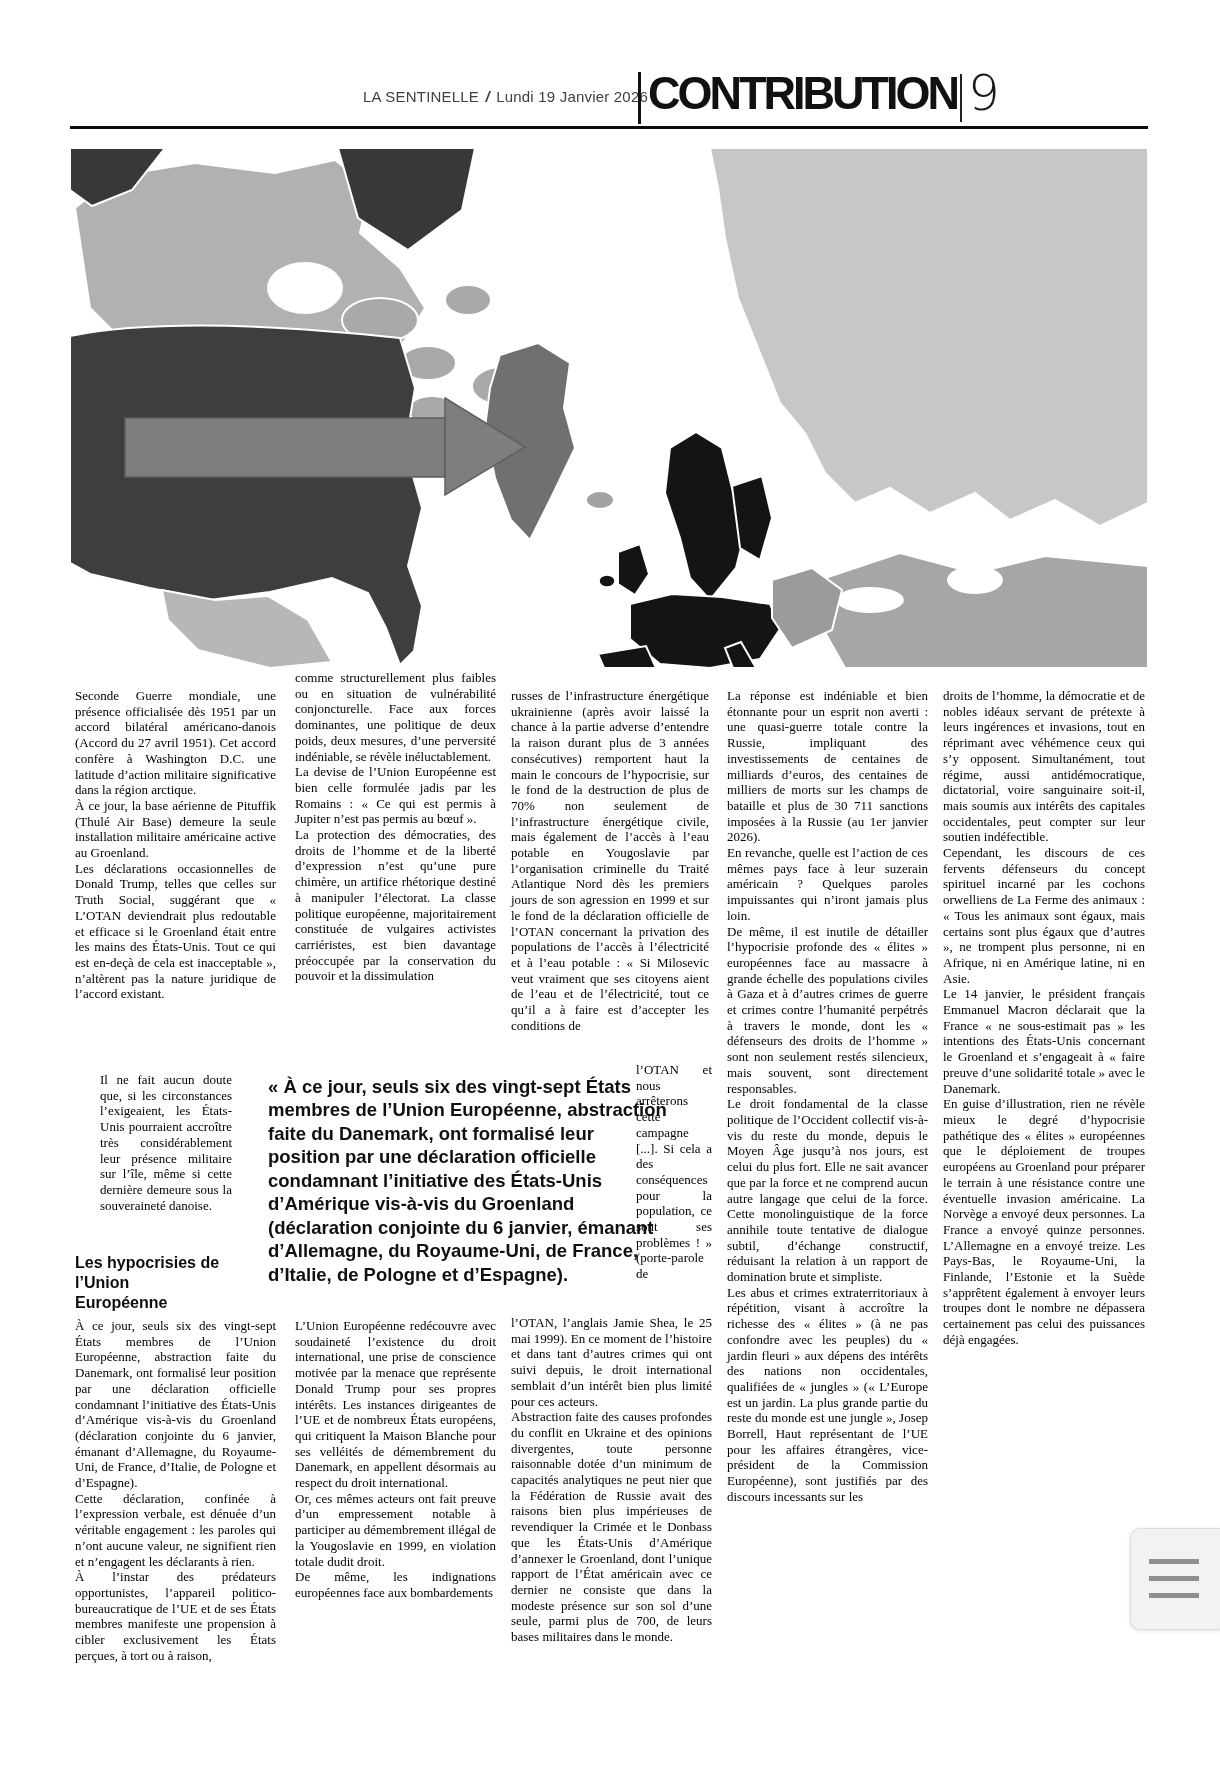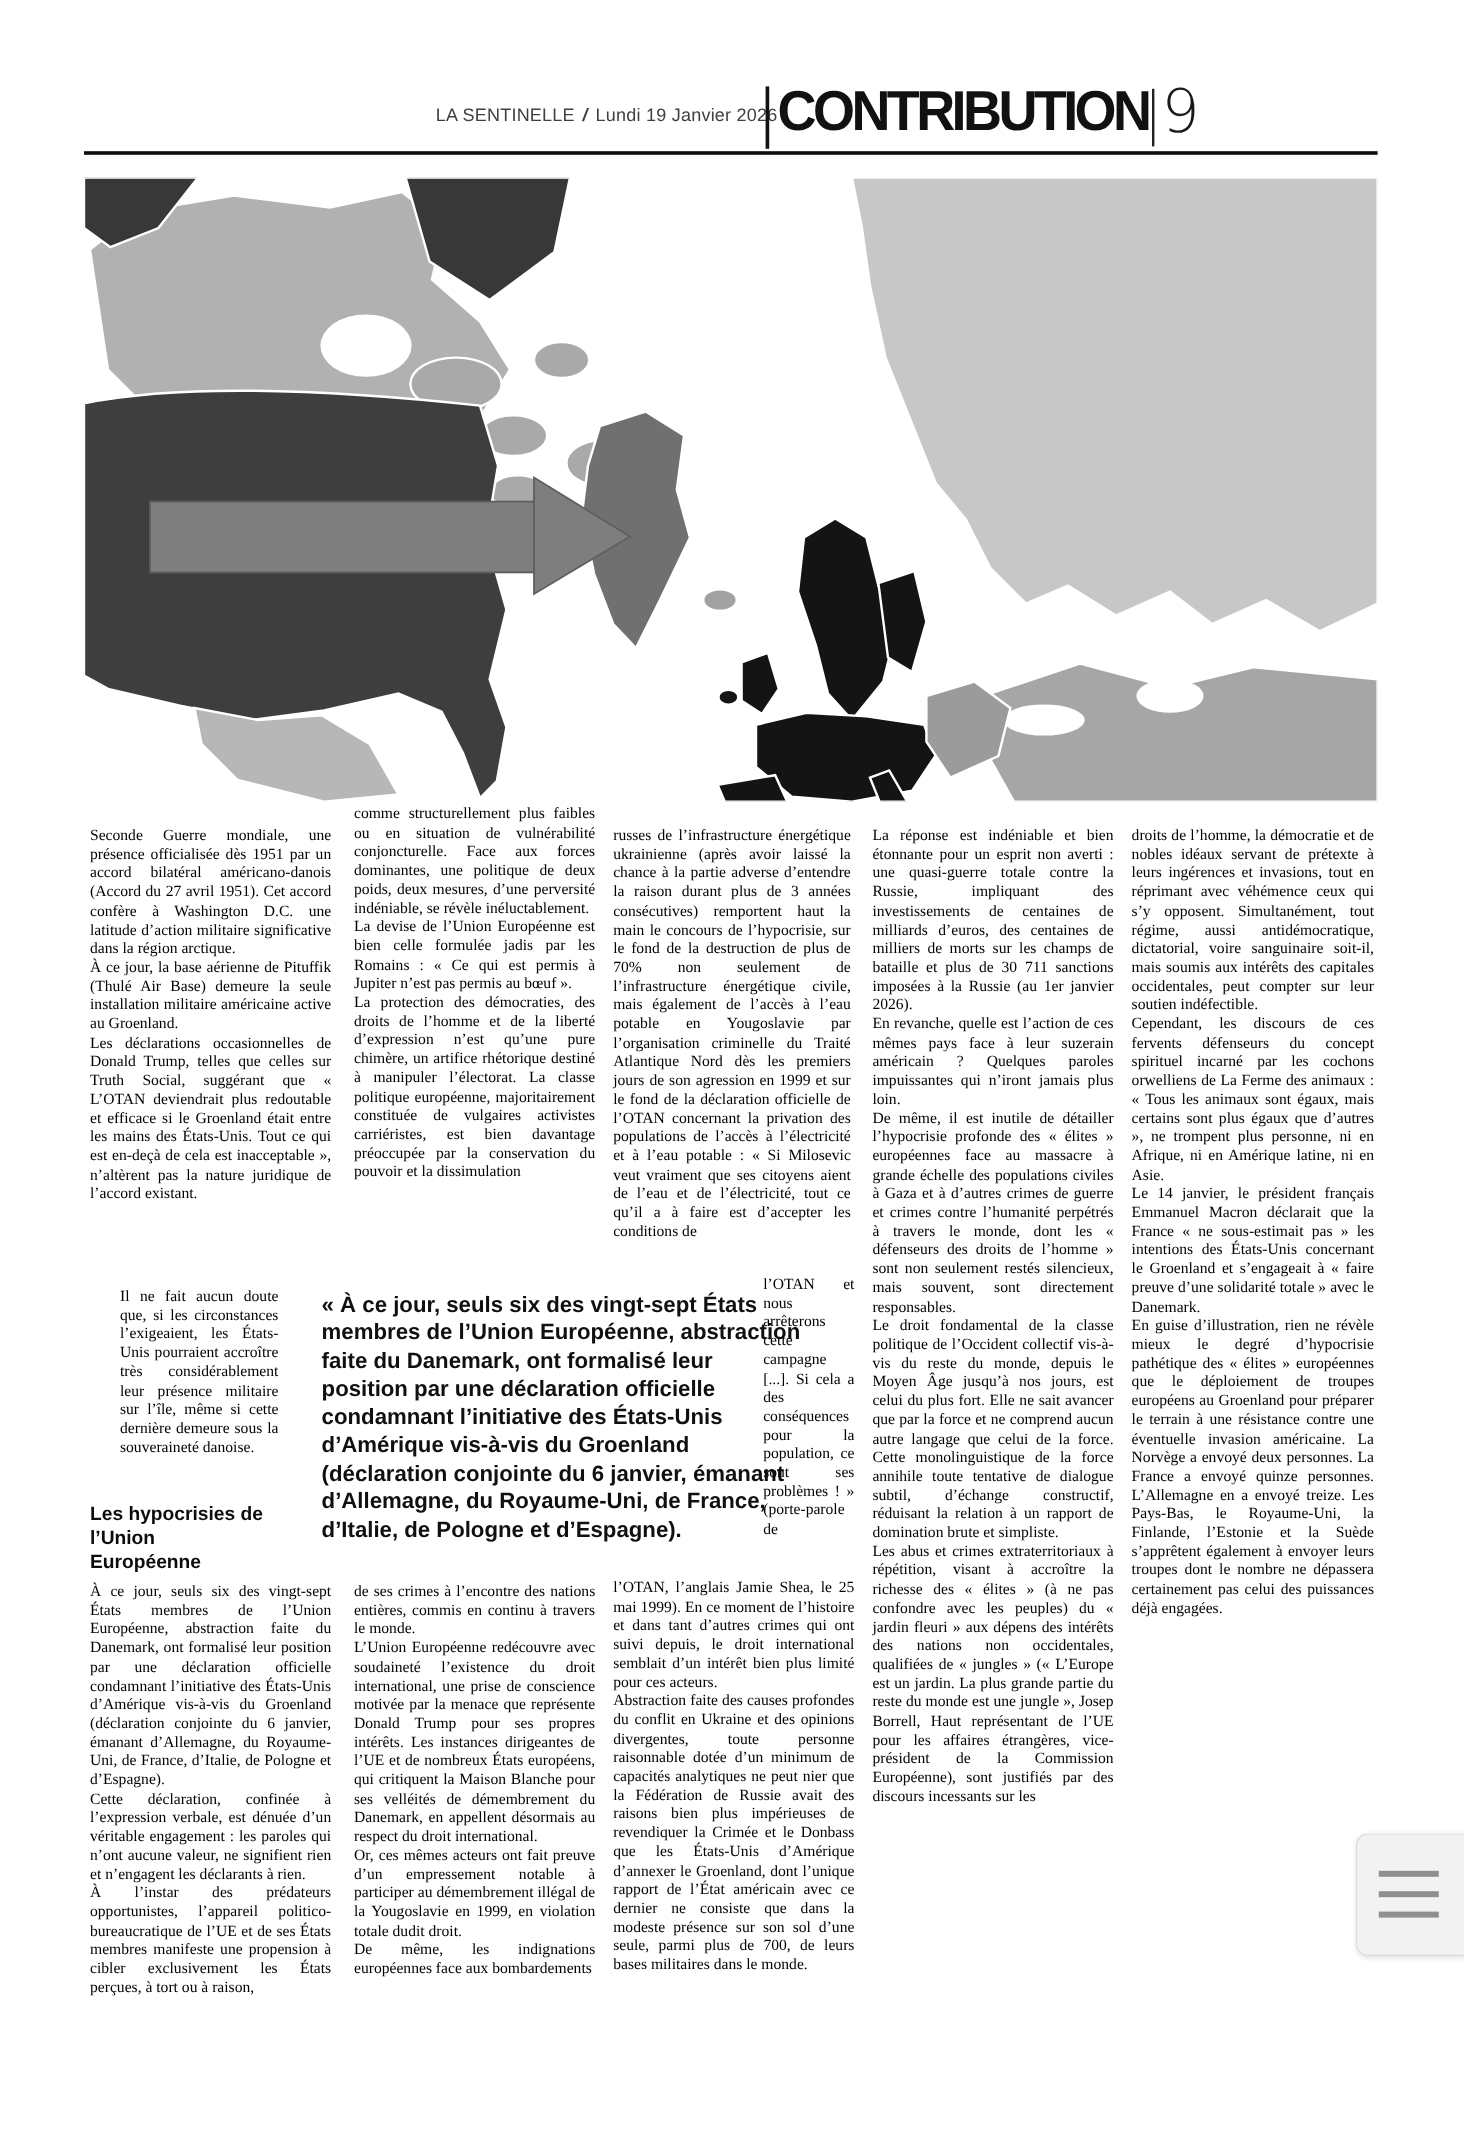--- a/index.html
+++ b/index.html
@@ -129,21 +129,20 @@
       <p>À l’instar des prédateurs opportunistes, l’appareil politico-bureaucratique de l’UE et de ses États membres manifeste une propension à cibler exclusivement les États perçues, à tort ou à raison,</p>
     </div>
 
   <div class="tblock b-col2-top abs">
       <p>comme structurellement plus faibles ou en situation de vulnérabilité conjoncturelle. Face aux forces dominantes, une politique de deux poids, deux mesures, d’une perversité indéniable, se révèle inéluctablement.</p>
       <p>La devise de l’Union Européenne est bien celle formulée jadis par les Romains : « Ce qui est permis à Jupiter n’est pas permis au bœuf ».</p>
       <p>La protection des démocraties, des droits de l’homme et de la liberté d’expression n’est qu’une pure chimère, un artifice rhétorique destiné à manipuler l’électorat. La classe politique européenne, majoritairement constituée de vulgaires activistes carriéristes, est bien davantage préoccupée par la conservation du pouvoir et la dissimulation</p>
     </div>
   <blockquote class="pull-quote">« À ce jour, seuls six des vingt-sept États membres de l’Union Européenne, abstraction faite du Danemark, ont formalisé leur position par une déclaration officielle condamnant l’initiative des États-Unis d’Amérique vis-à-vis du Groenland (déclaration conjointe du 6 janvier, émanant d’Allemagne, du Royaume-Uni, de France, d’Italie, de Pologne et d’Espagne).</blockquote>
   <div class="tblock b-col2-bottom abs">
-      <p>de ses crimes à l’encontre des nations entières, commis en continu à travers le monde.</p>
       <p>L’Union Européenne redécouvre avec soudaineté l’existence du droit international, une prise de conscience motivée par la menace que représente Donald Trump pour ses propres intérêts. Les instances dirigeantes de l’UE et de nombreux États européens, qui critiquent la Maison Blanche pour ses velléités de démembrement du Danemark, en appellent désormais au respect du droit international.</p>
       <p>Or, ces mêmes acteurs ont fait preuve d’un empressement notable à participer au démembrement illégal de la Yougoslavie en 1999, en violation totale dudit droit.</p>
       <p>De même, les indignations européennes face aux bombardements</p>
     </div>
 
   <div class="tblock b-col3-top abs">
       <p>russes de l’infrastructure énergétique ukrainienne (après avoir laissé la chance à la partie adverse d’entendre la raison durant plus de 3 années consécutives) remportent haut la main le concours de l’hypocrisie, sur le fond de la destruction de plus de 70% non seulement de l’infrastructure énergétique civile, mais également de l’accès à l’eau potable en Yougoslavie par l’organisation criminelle du Traité Atlantique Nord dès les premiers jours de son agression en 1999 et sur le fond de la déclaration officielle de l’OTAN concernant la privation des populations de l’accès à l’électricité et à l’eau potable : « Si Milosevic veut vraiment que ses citoyens aient de l’eau et de l’électricité, tout ce qu’il a à faire est d’accepter les conditions de</p>
     </div>
   <div class="tblock b-col3-strip abs">
       <p>l’OTAN et nous arrêterons cette campagne [...]. Si cela a des conséquences pour la population, ce sont ses problèmes ! » (porte-parole de</p>

